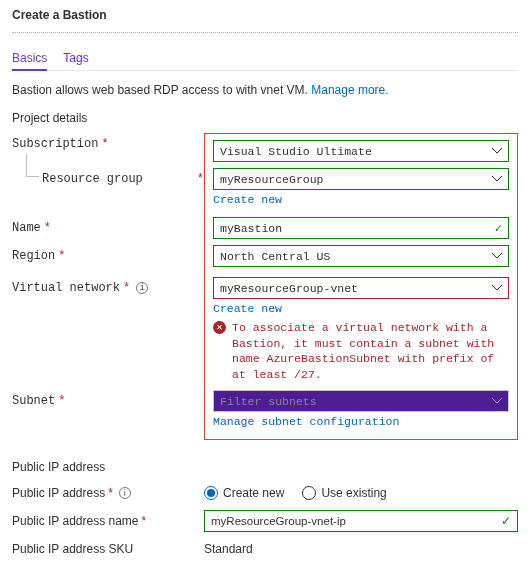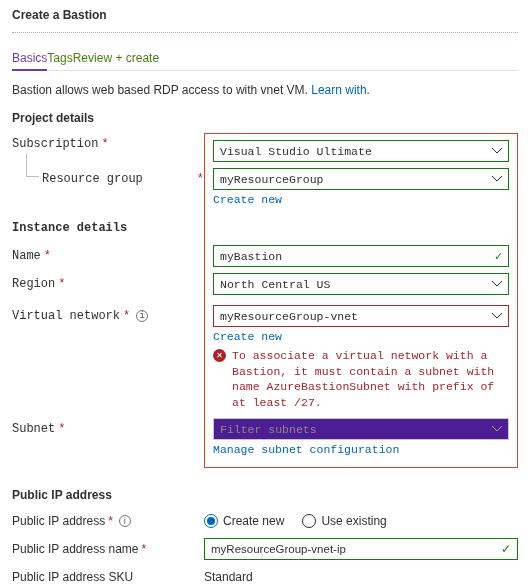--- a/index.html
+++ b/index.html
@@ -17,37 +17,38 @@
     margin-bottom: 10px;
   }
   .dotted-line {
     border: none;
     border-top: 1px dotted #9aaec9;
     margin-bottom: 14px;
   }
   .tabs {
     border-bottom: 1px solid #e4e4e4;
     display: flex;
+    gap: 16px;
     margin-bottom: 12px;
   }
   .tab {
     padding: 4px 0;
     font-size: 12px;
-    color: #4d7c0f;
+    color: #6d28d9;
     cursor: pointer;
   }
   .tab.active {
     color: #6a3db8;
     border-bottom: 2px solid #6a3db8;
     margin-bottom: -1px;
   }
   .intro { margin-bottom: 14px; }
   .link { color: #0067b8; cursor: pointer; }
   .section-title {
-    font-weight: 700;
+    font-weight: 400;
     font-size: 12px;
     margin: 14px 0 8px 0;
   }
   .row {
     display: flex;
     align-items: flex-start;
     margin-bottom: 6px;
     min-height: 22px;
   }
   .label-col {
@@ -179,25 +180,24 @@
 </style>
 </head>
 <body>
 
 <h1 class="page-title">Create a Bastion</h1>
 <hr class="dotted-line">
 
 <div class="tabs">
   <div class="tab active">Basics</div>
   <div class="tab">Tags</div>
-  <div class="tab">Review + create</div>
 </div>
 
 <div class="intro">
-  <span>Bastion allows web based RDP access to with vnet VM.  </span><span class="link">Learn with.</span>
+  <span>Bastion allows web based RDP access to with vnet VM.  </span><span class="link">Manage more.</span>
 </div>
 
 <div class="section-title">Project details</div>
 
 <div class="zone-row">
   <div class="label-col">
     <span>Subscription</span>
       <span class="req">*</span>
   </div>
   <div class="field-col red-zone">
@@ -225,23 +225,20 @@
         <span class="chevron">
             <svg width="10" height="6">
               <path d="M0 0 L5 5 L10 0" stroke="#323130" fill="none" stroke-width="1"></path>
             </svg>
           </span>
       </div>
       <span class="sub-link">Create new</span>
     </div>
 
     <div style="height:10px"></div>
-    <div class="row">
-      <div class="label-col red-zone-label" style="font-weight:600;">Instance details</div>
-    </div>
 
     <div class="row">
       <div class="label-col red-zone-label">
         <span>Name</span>
           <span class="req">*</span>
       </div>
     </div>
     <div style="margin-top:-28px;">
       <div class="input valid active">
         <span>myBastion</span>

